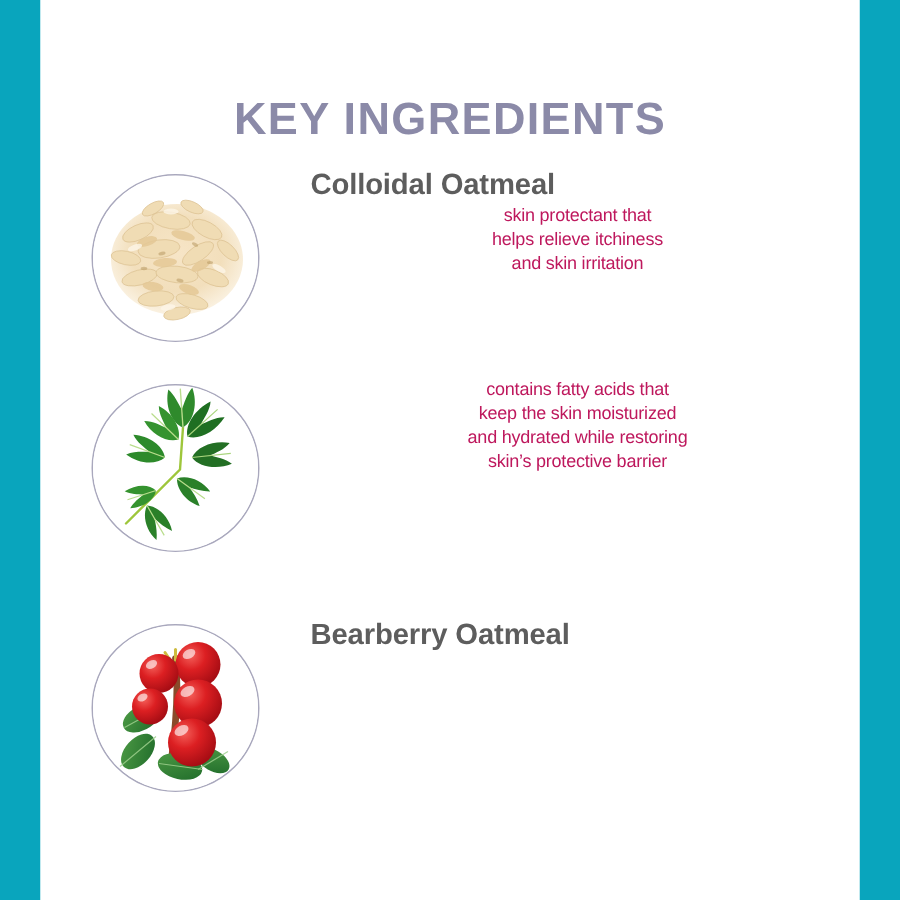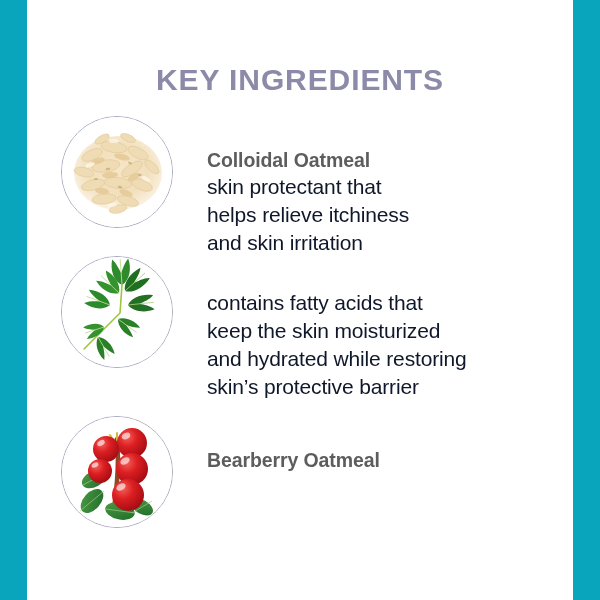--- a/index.html
+++ b/index.html
@@ -82,39 +82,39 @@
     border-radius: 50%;
     border: 1px solid #a9a8bd;
     background: #ffffff;
     overflow: hidden;
   }
   .thumb svg { display: block; width: 112px; height: 112px; }
 
   .ing-text {
     flex: 1 1 auto;
     padding-right: 10px;
-    margin-top: 37px;
   }
 
   .ing-title {
     font-size: 19.5px;
     font-weight: bold;
     color: #5d5d5d;
     line-height: 1.18;
     margin-bottom: 1px;
     letter-spacing: -0.1px;
   }
 
   .ing-desc {
-    font-size: 21px;
+    font-size: 12px;
     font-weight: normal;
-    color: #0f172a;
+    color: #be185d;
     line-height: 1.33;
     letter-spacing: -0.15px;
     white-space: pre-line;
+    text-align: center;
   }
 </style>
 </head>
 <body>
 
 <div class="poster">
 
   <div class="side-bar left"></div>
   <div class="side-bar right"></div>
 

